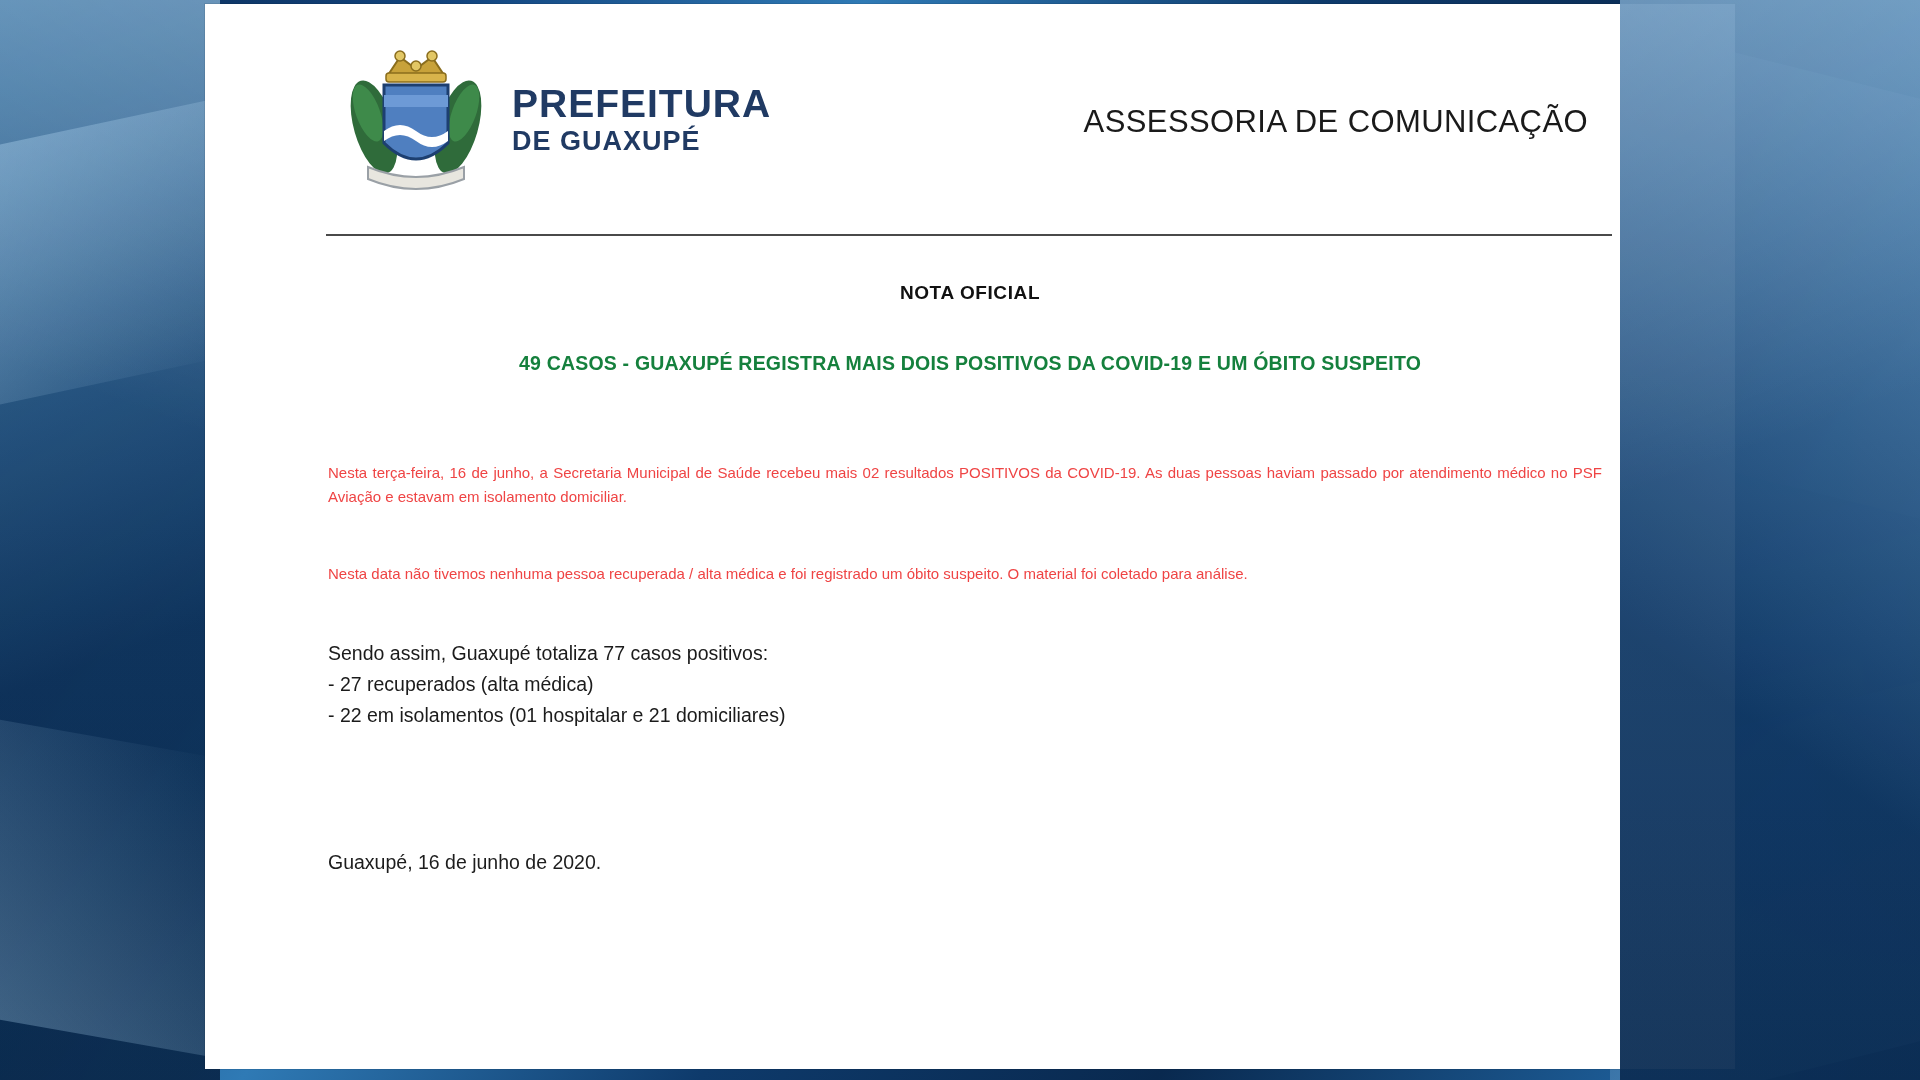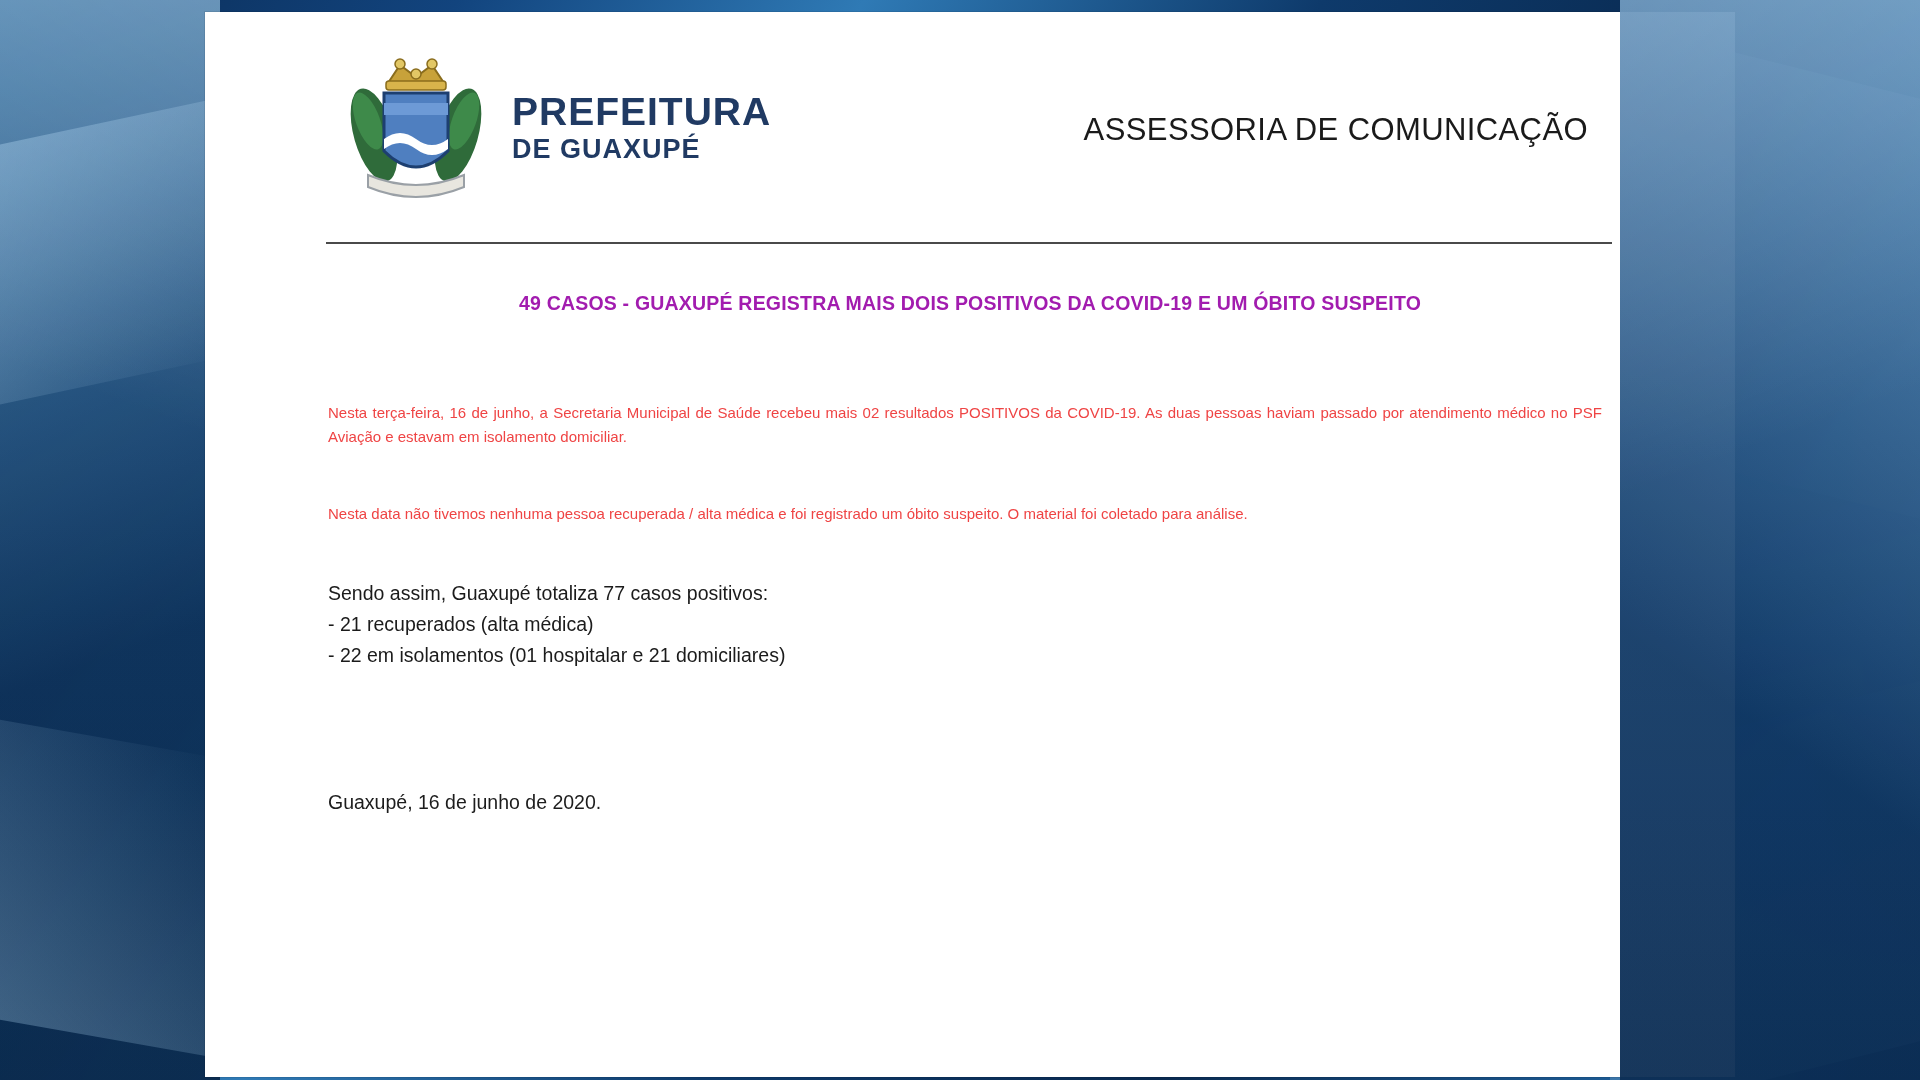--- a/index.html
+++ b/index.html
@@ -70,21 +70,21 @@
     right: 0; bottom: 0;
     width: 310px; height: 360px;
     background: linear-gradient(330deg, rgba(170,215,248,0.38), rgba(170,215,248,0));
     transform: skewY(-14deg);
   }
 
   
   #page {
     position: absolute;
     left: 205px;
-    top: 12px;
+    top: 4px;
     width: 1530px;
     height: 1065px;
     background: #ffffff;
     box-shadow: 0 0 0 1px rgba(0,0,0,0.08);
     overflow: hidden;
   }
 
   .doc-inner {
     position: absolute;
     left: 115px;
@@ -156,21 +156,21 @@
   }
   .nota-oficial {
     font-size: 19px;
     font-weight: 700;
     color: #111;
     letter-spacing: 0.6px;
   }
   .headline {
     font-size: 19.5px;
     font-weight: 700;
-    color: #a21caf;
+    color: #15803d;
     margin-top: 48px;
     letter-spacing: 0.2px;
   }
 
   .body-block {
     margin-top: 86px;
     padding: 0 18px 0 8px;
     color: #1b1b1b;
   }
   .para {
@@ -238,27 +238,28 @@
             <div class="brand-line1">PREFEITURA</div>
             <div class="brand-line2">DE GUAXUPÉ</div>
           </div>
         </div>
         <div class="dept">ASSESSORIA DE COMUNICAÇÃO</div>
       </div>
 
       <div class="rule"></div>
 
       <div class="titles">
+        <div class="nota-oficial">NOTA OFICIAL</div>
         <div class="headline">49 CASOS - GUAXUPÉ REGISTRA MAIS DOIS POSITIVOS DA COVID-19 E UM ÓBITO SUSPEITO</div>
       </div>
 
       <div class="body-block">
         <p class="para">Nesta terça-feira, 16 de junho, a Secretaria Municipal de Saúde recebeu mais 02 resultados POSITIVOS da COVID-19. As duas pessoas haviam passado por atendimento médico no PSF Aviação e estavam em isolamento domiciliar.</p>
         <p class="para">Nesta data não tivemos nenhuma pessoa recuperada / alta médica e foi registrado um óbito suspeito. O material foi coletado para análise.</p>
         <p class="list-intro">Sendo assim, Guaxupé totaliza 77 casos positivos:</p>
-        <p class="list-line">- 21 recuperados (alta médica)</p>
+        <p class="list-line">- 27 recuperados (alta médica)</p>
         <p class="list-line">- 22 em isolamentos (01 hospitalar e 21 domiciliares)</p>
         <div class="signature">Guaxupé, 16 de junho de 2020.</div>
       </div>
 
     </div>
   </div>
 </div>
 
 </body></html>

